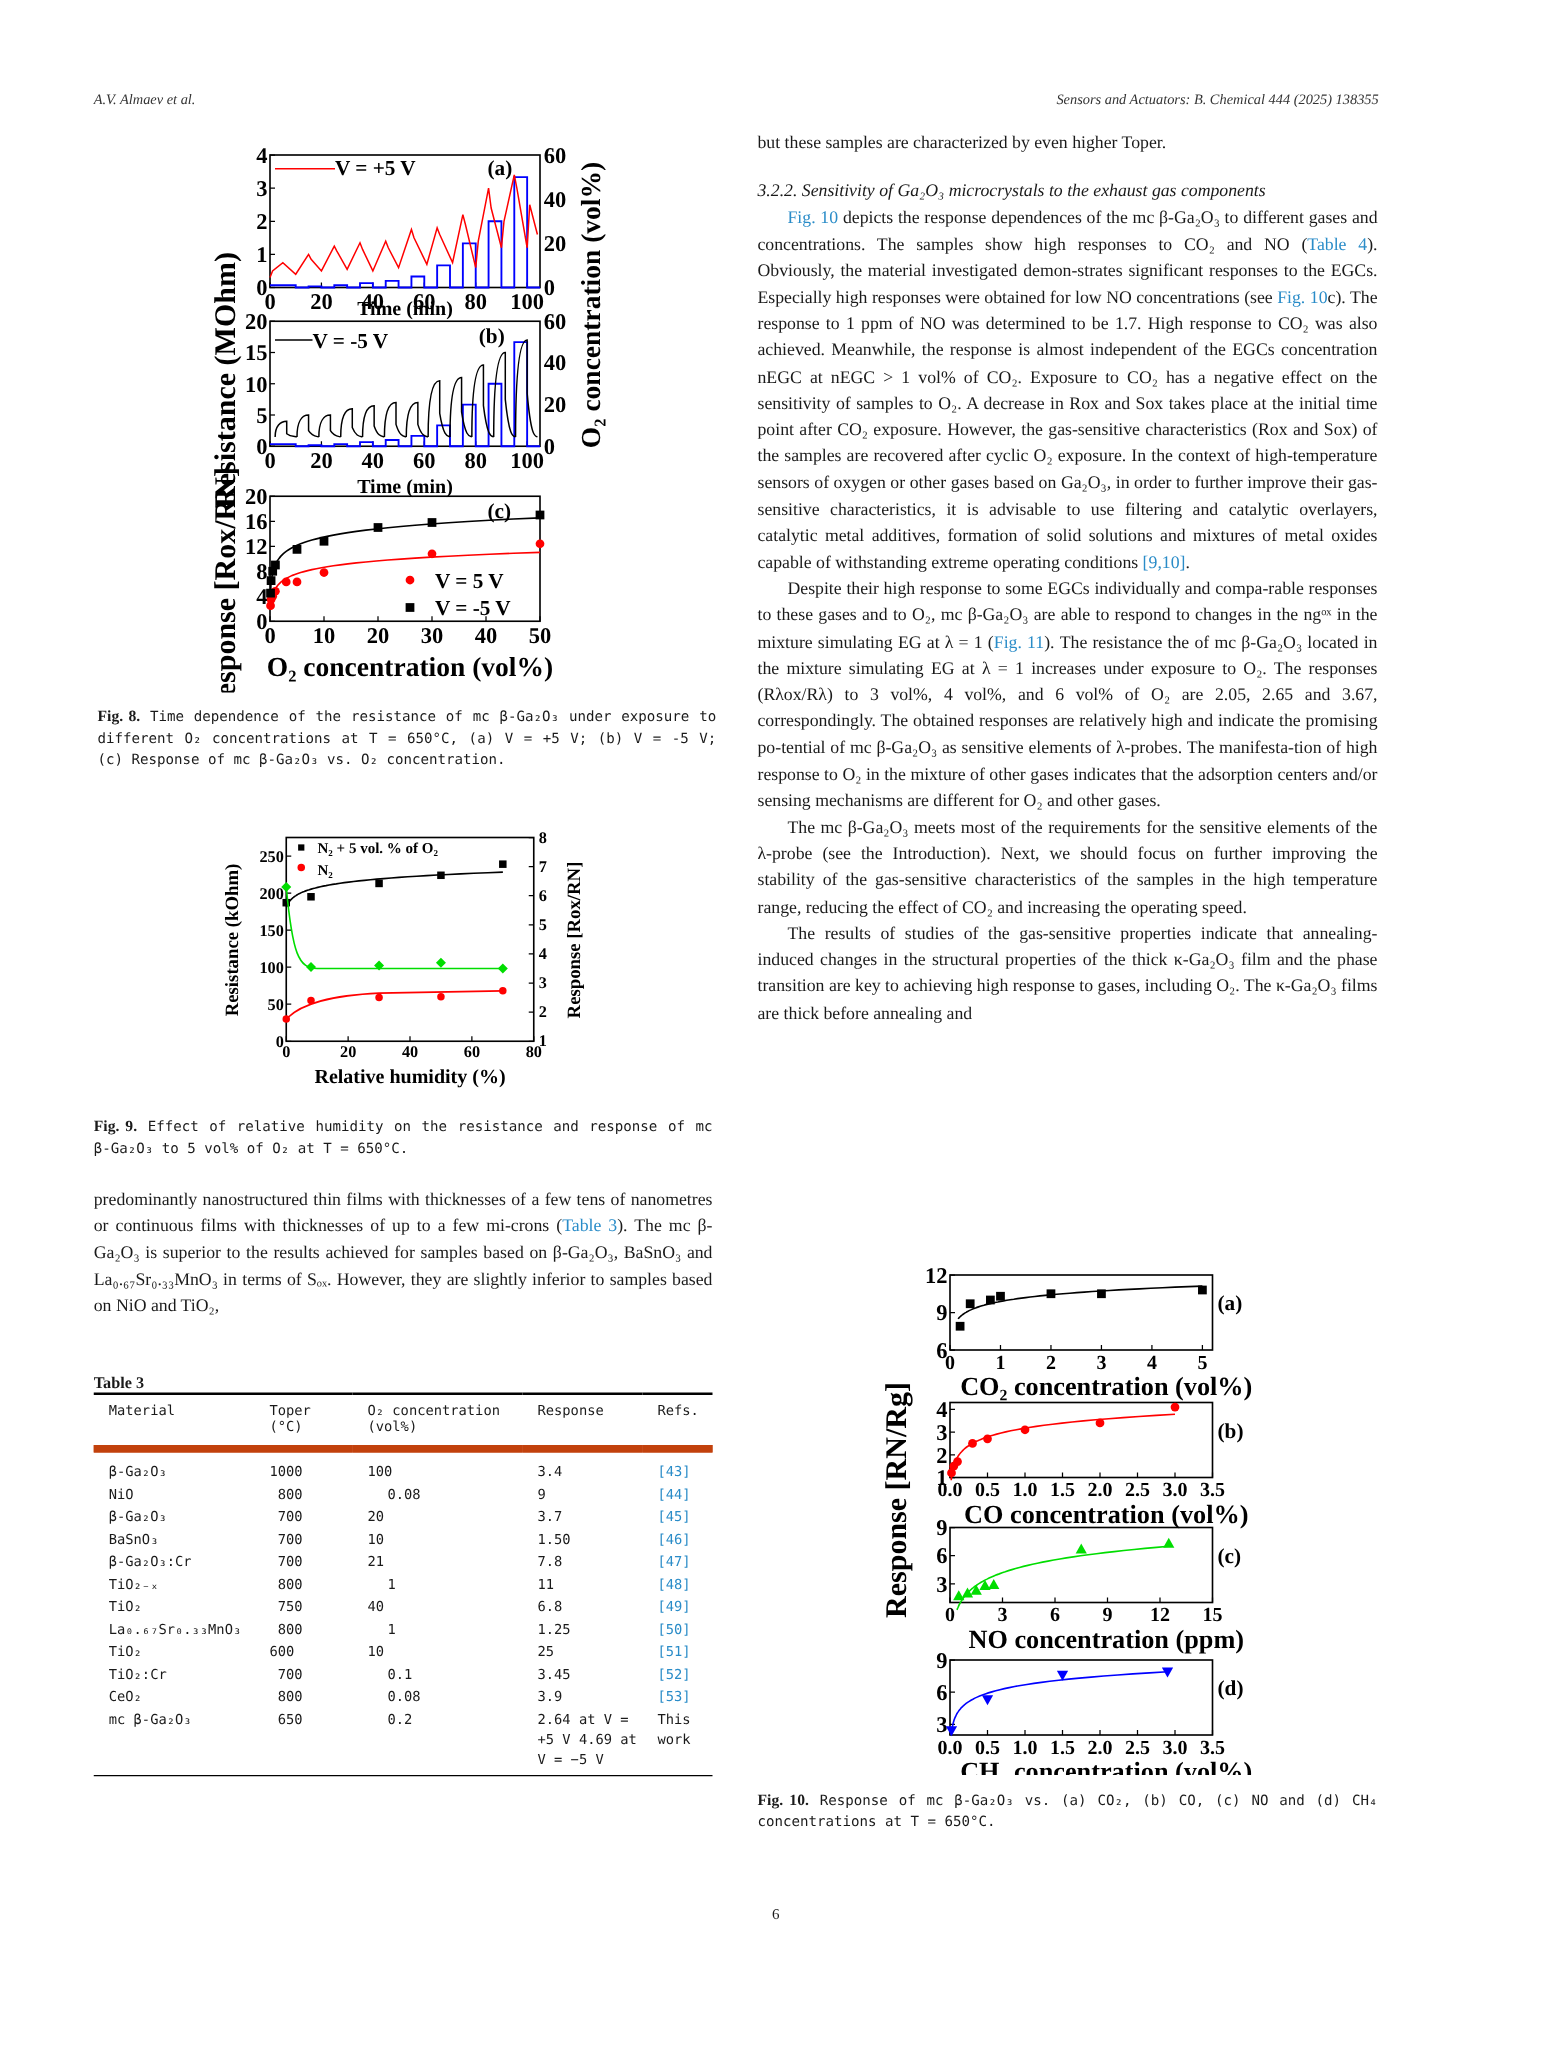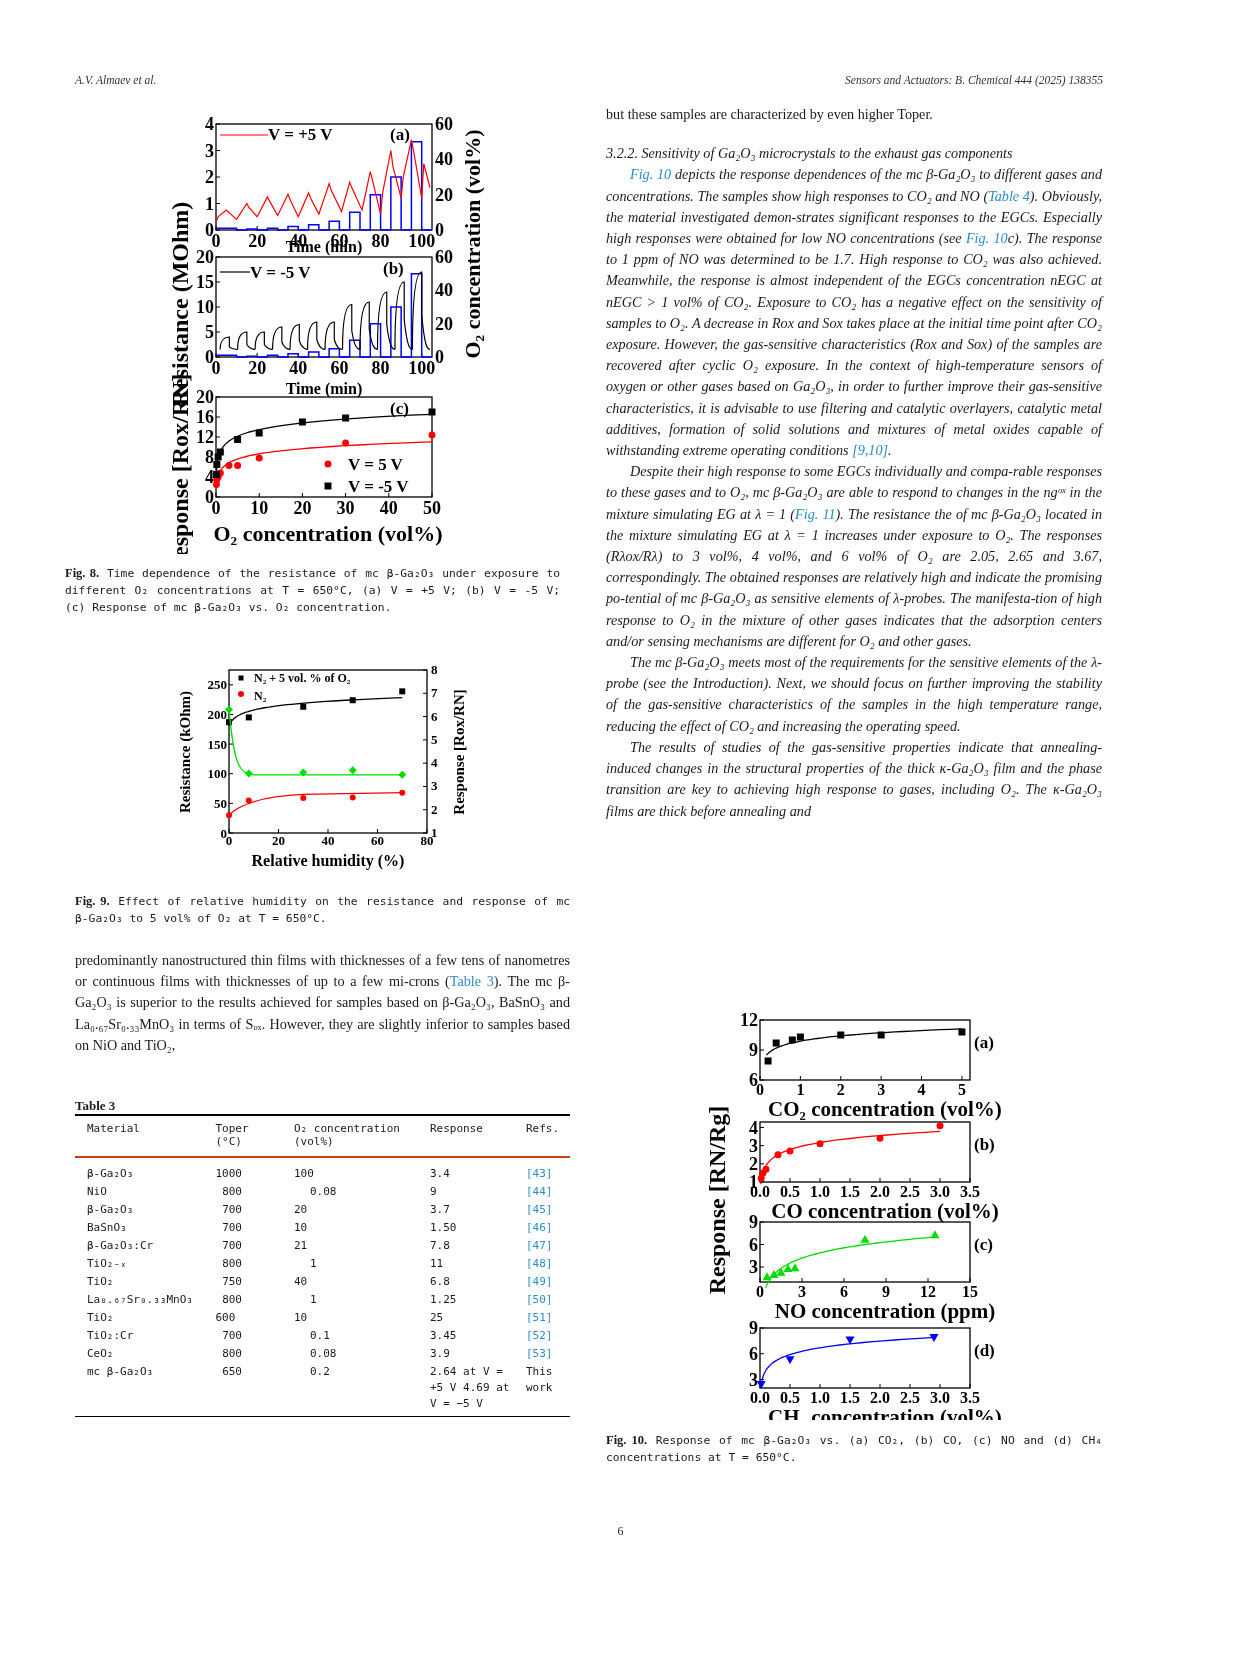--- a/index.html
+++ b/index.html
@@ -1,29 +1,29 @@
 <!DOCTYPE html>
 <html><head>
 <meta charset="utf-8">
 <style>
   html,body{margin:0;padding:0;background:#fff;}
   body{width:1241px;height:1654px;position:relative;font-family:"Liberation Serif","DejaVu Serif",serif;color:#1a1a1a;overflow:hidden;}
   .hdr{position:absolute;top:74px;font-style:italic;font-size:11.5px;color:#333;}
   .col{position:absolute;font-size:14.2px;line-height:21.2px;text-align:justify;}
   .col p{margin:0;}
-  .indent{text-indent:24px;font-style:italic;}
+  .indent{text-indent:24px;}
   .link{color:#2a8cc8;}
   .sec{font-style:italic;margin-top:10px;}
   .cap{font-family:"DejaVu Sans Mono","Liberation Mono",monospace;font-size:11.3px;line-height:17px;text-align:justify;}
   .cap b{font-family:"Liberation Serif",serif;font-size:12.5px;}
   svg text{font-family:"Liberation Serif","DejaVu Serif",serif;font-weight:bold;}
   table{border-collapse:collapse;width:100%;font-family:"DejaVu Sans Mono","Liberation Mono",monospace;font-size:11px;}
   th{font-weight:normal;text-align:left;vertical-align:top;padding:6px 4px 8px 12px;}
   td{padding:1px 4px 1px 12px;vertical-align:top;line-height:16px;}
-  thead tr{border-top:2px solid #000;border-bottom:2px solid #c2410c;}
+  thead tr{border-top:2px solid #000;border-bottom:6px solid #c2410c;}
   tbody tr:last-child td{padding-bottom:4px;}
   .tbl-end{border-bottom:1.5px solid #000;}
   .pagenum{position:absolute;top:1524px;left:0;width:1241px;text-align:center;font-size:12px;}
 </style>
 </head>
 <body>
 
 <div class="hdr" style="left:75px">A.V. Almaev et al.</div>
 <div class="hdr" style="right:138px">Sensors and Actuators: B. Chemical 444 (2025) 138355</div>
 
@@ -142,21 +142,21 @@
     <text x="222" y="310" font-size="17">(c)</text>
     <circle cx="160" cy="360" r="3.5" fill="#ff0000"></circle>
     <text x="180" y="366" font-size="17">V = 5 V</text>
     <rect x="156.5" y="378.5" width="7" height="7" fill="#000"></rect>
     <text x="180" y="388" font-size="17">V = -5 V</text>
     <text x="160" y="437" font-size="22" text-anchor="middle">O₂ concentration (vol%)</text>
     <text transform="translate(20,200) rotate(-90)" font-size="24" text-anchor="middle">Resistance (MOhm)</text>
     <text transform="translate(20,370) rotate(-90)" font-size="24" text-anchor="middle">Response [Rox/RN]</text>
     <text transform="translate(312,140) rotate(-90)" font-size="22" text-anchor="middle">O₂ concentration (vol%)</text>
   </svg>
-<div class="cap" style="position:absolute;left:65px;top:565px;width:495px">
+<div class="cap" style="position:absolute;left:78px;top:565px;width:495px">
   <b>Fig. 8.</b>
   <span>Time dependence of the resistance of mc β-Ga₂O₃ under exposure to different O₂ concentrations at T = 650°C, (a) V = +5 V; (b) V = -5 V; (c) Response of mc β-Ga₂O₃ vs. O₂ concentration.</span>
 </div>
 
 <svg id="fig9" style="position:absolute;left:172px;top:660px" width="300" height="215">
     <rect x="57" y="10" width="198" height="163" fill="none" stroke="#000" stroke-width="1.3"></rect>
     <line x1="57" y1="173" x2="57" y2="169" stroke="#000"></line>
     <text x="57" y="185.35" font-size="13" text-anchor="middle">0</text>
     <line x1="106.5" y1="173" x2="106.5" y2="169" stroke="#000"></line>
     <text x="106.5" y="185.35" font-size="13" text-anchor="middle">20</text>

